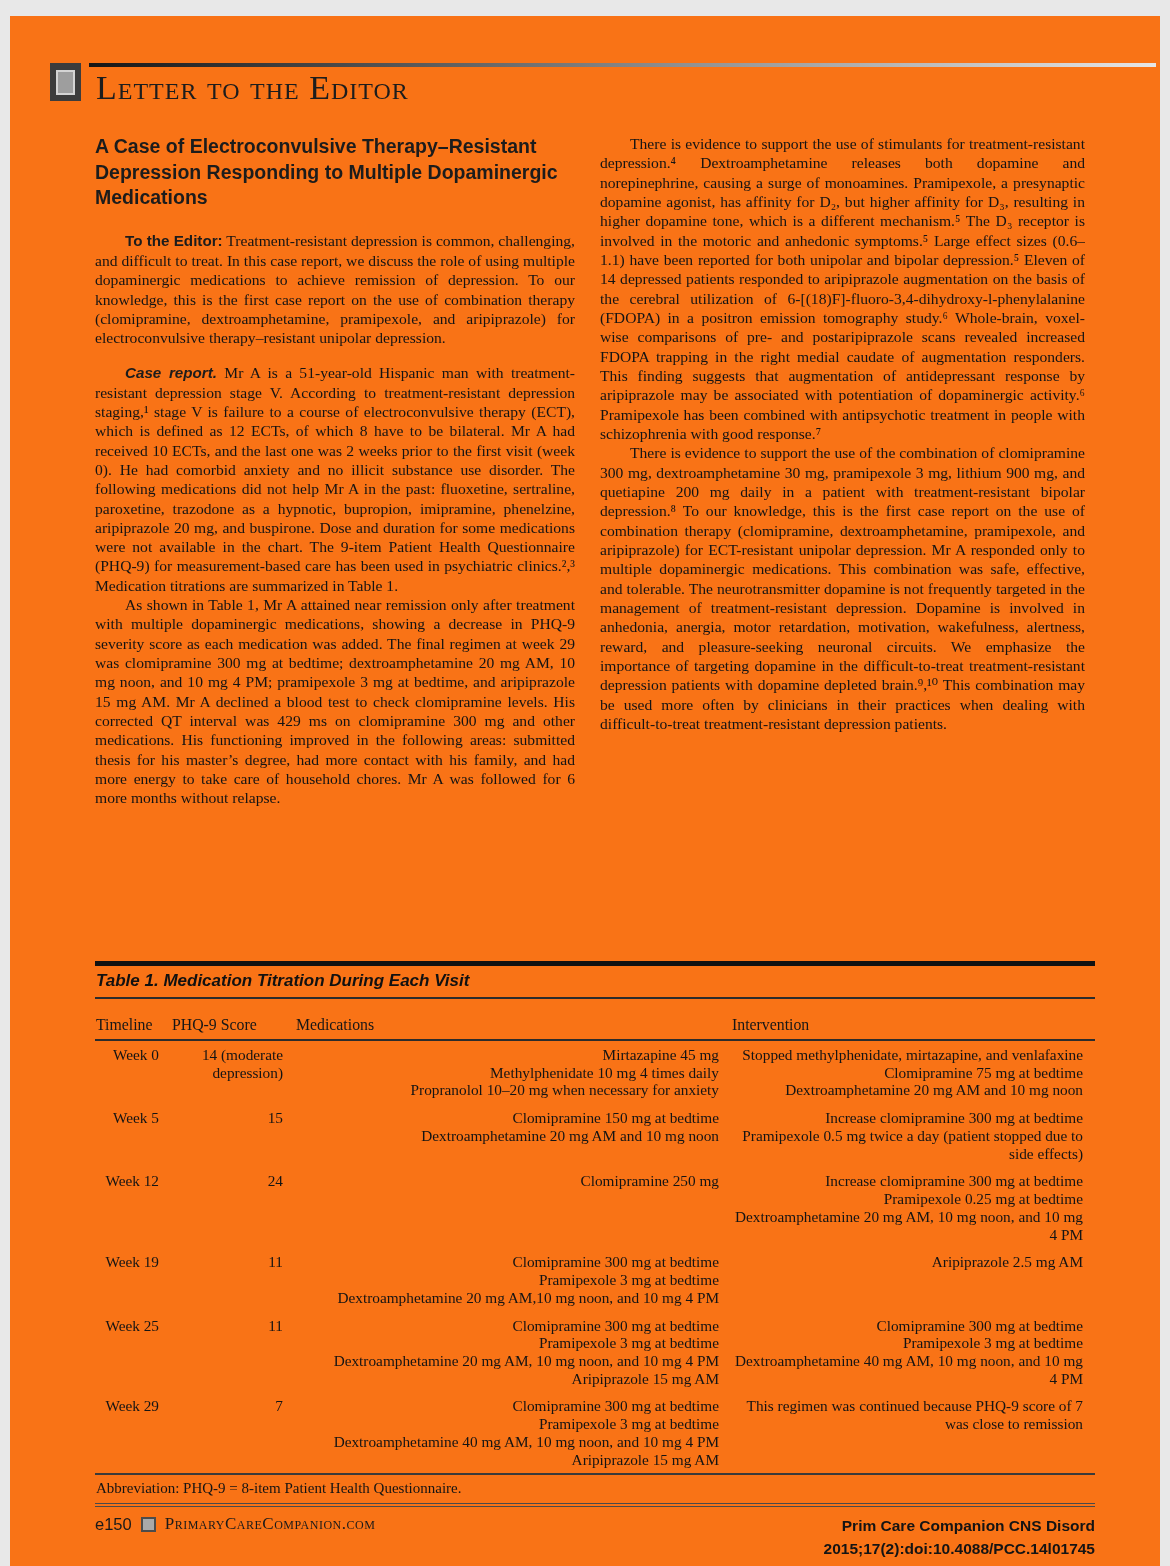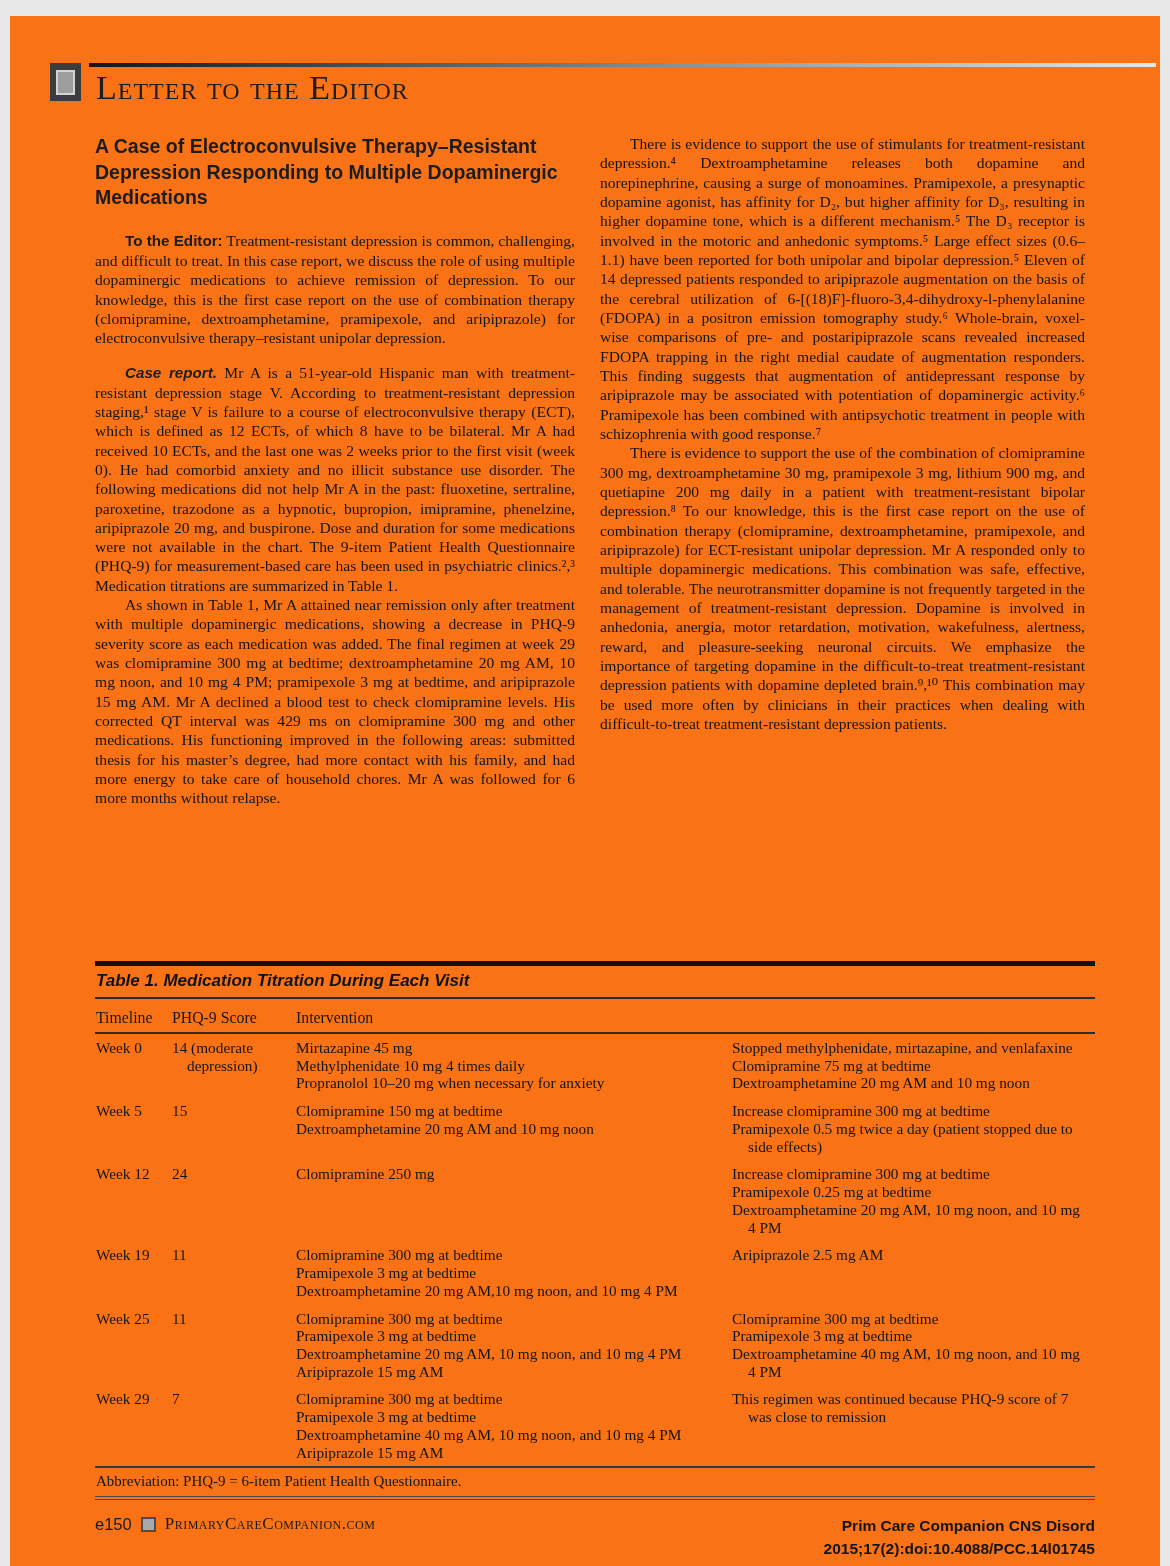--- a/index.html
+++ b/index.html
@@ -67,24 +67,24 @@
   }
   .tbl-topbar{height:5px;background:#111111;}
   .tbl-title{
     font-family:"Liberation Sans","DejaVu Sans",sans-serif;
     font-weight:bold;font-size:17px;color:#111;
     padding:5px 0 6px 1px;border-bottom:2px solid #2c2c2c;font-style:italic;
   }
   .tbl-grid{display:grid;grid-template-columns:76px 124px 436px 1fr;}
   .tbl-head{border-bottom:2.5px solid #2c2c2c;}
   .tbl-head .th{
-    font-size:15.8px;padding:10px 12px 5px 1px;color:#171717;
+    font-size:15.8px;padding:17px 12px 5px 1px;color:#171717;
   }
   .tbl-row{padding:0;}
-  .tbl-row .td{padding:5px 12px 5px 1px;font-size:15.3px;line-height:1.16;vertical-align:top;}
+  .tbl-row .td{padding:5px 12px 5px 1px;font-size:15.3px;line-height:1.16;vertical-align:top;text-align:right;}
   .hang{padding-left:15px;text-indent:-15px;}
   .cell-line{padding-left:16px;text-indent:-16px;}
   .tbl-abbrev{
     border-top:2px solid #3a3a3a;border-bottom:4px double #4a4a4a;
     font-size:15px;padding:5px 0 6px 1px;
   }
   
   .footer{
     position:absolute;top:1498px;left:85px;width:1000px;
     display:flex;justify-content:space-between;align-items:flex-start;
@@ -127,20 +127,21 @@
       <p class="para">There is evidence to support the use of the combination of clomipramine 300 mg, dextroamphetamine 30 mg, pramipexole 3 mg, lithium 900 mg, and quetiapine 200 mg daily in a patient with treatment-resistant bipolar depression.⁸ To our knowledge, this is the first case report on the use of combination therapy (clomipramine, dextroamphetamine, pramipexole, and aripiprazole) for ECT-resistant unipolar depression. Mr A responded only to multiple dopaminergic medications. This combination was safe, effective, and tolerable. The neurotransmitter dopamine is not frequently targeted in the management of treatment-resistant depression. Dopamine is involved in anhedonia, anergia, motor retardation, motivation, wakefulness, alertness, reward, and pleasure-seeking neuronal circuits. We emphasize the importance of targeting dopamine in the difficult-to-treat treatment-resistant depression patients with dopamine depleted brain.⁹,¹⁰ This combination may be used more often by clinicians in their practices when dealing with difficult-to-treat treatment-resistant depression patients.</p>
     </div>
   </div>
 
   <div class="tbl">
     <div class="tbl-topbar"></div>
     <div class="tbl-title">Table 1. Medication Titration During Each Visit</div>
     <div class="tbl-grid tbl-head">
       <div class="th">Timeline</div>
       <div class="th">PHQ-9 Score</div>
+      <div class="th">Medications</div>
       <div class="th">Intervention</div>
     </div>
     <div>
     <div class="tbl-grid tbl-row">
       <div class="td">Week 0</div>
       <div class="td">
             <div class="hang">14 (moderate depression)</div>
           </div>
       <div class="td">
             <div class="cell-line">Mirtazapine 45 mg</div>
@@ -226,21 +227,21 @@
             <div class="cell-line">Clomipramine 300 mg at bedtime</div>
             <div class="cell-line">Pramipexole 3 mg at bedtime</div>
             <div class="cell-line">Dextroamphetamine 40 mg AM, 10 mg noon, and 10 mg 4 PM</div>
             <div class="cell-line">Aripiprazole 15 mg AM</div>
           </div>
       <div class="td">
             <div class="cell-line">This regimen was continued because PHQ-9 score of 7 was close to remission</div>
           </div>
     </div>
   </div>
-    <div class="tbl-abbrev">Abbreviation: PHQ-9 = 6-item Patient Health Questionnaire.</div>
+    <div class="tbl-abbrev">Abbreviation: PHQ-9 = 8-item Patient Health Questionnaire.</div>
   </div>
 
   <div class="footer">
     <div class="footer-left">
       <span class="footer-page">e150</span>
       <span class="footer-logo"></span>
       <span class="footer-site">PrimaryCareCompanion.com</span>
     </div>
     <div class="footer-right">
       <div>Prim Care Companion CNS Disord</div>

